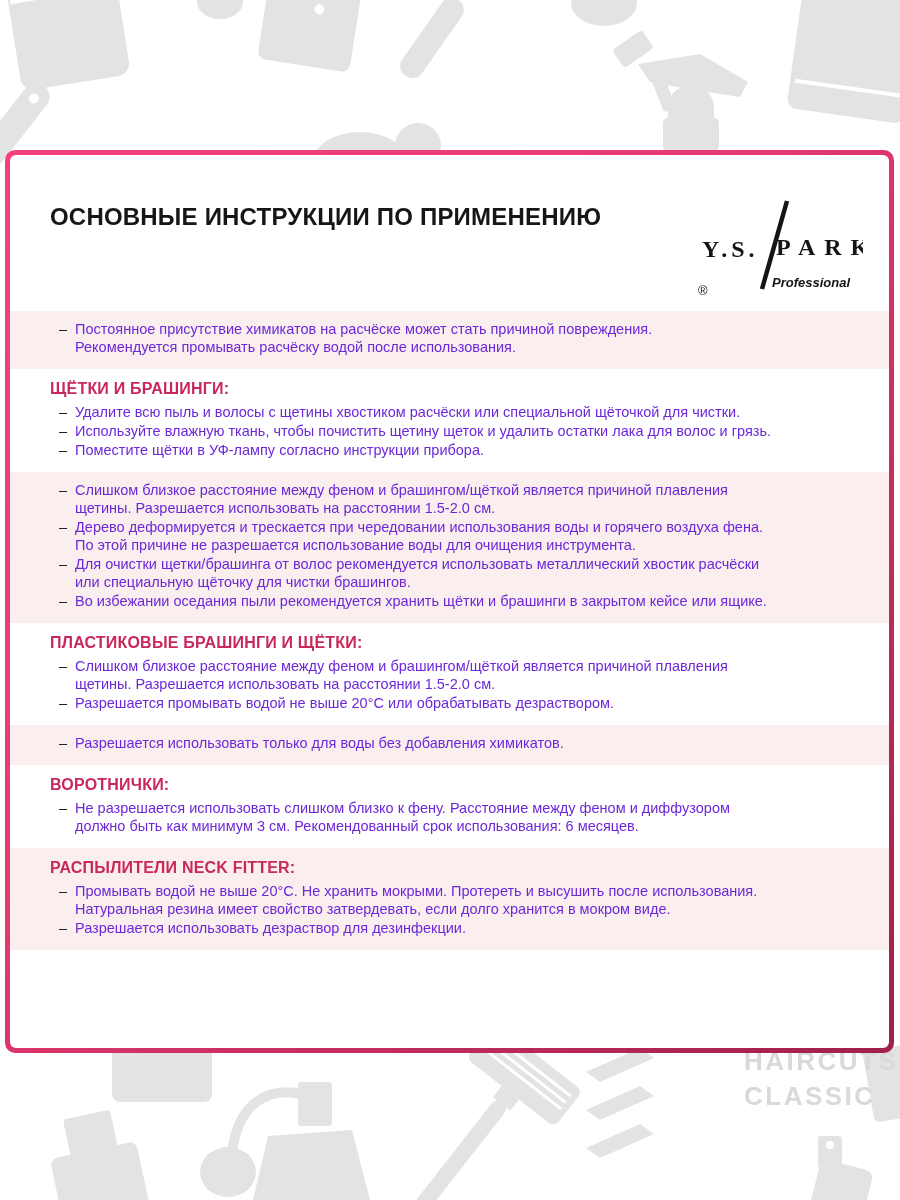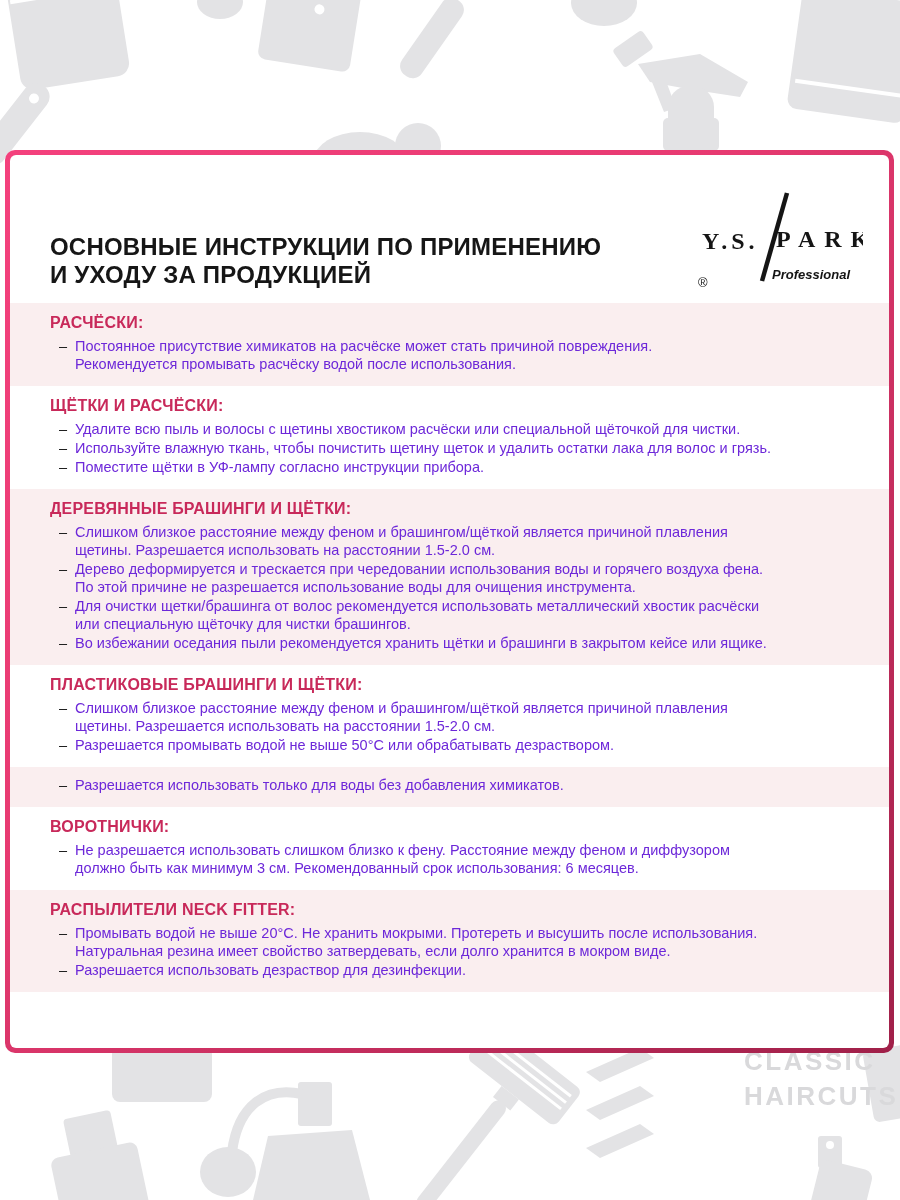--- a/index.html
+++ b/index.html
@@ -19,22 +19,23 @@
   .card {
     position:absolute; left:5px; top:150px; width:889px; height:903px;
     padding:5px; border-radius:10px;
     background:linear-gradient(135deg,#f4417d 0%,#e73a71 40%,#a02049 100%);
   }
   .card-inner {
     background:#ffffff; border-radius:6px; overflow:hidden;
     width:100%; height:100%;
   }
   .card-header {
-    display:flex; align-items:flex-end;
+    display:flex; align-items:flex-start;
     padding:34px 26px 14px 40px;
+    margin-top:8px;
   }
   .title-block { flex:1; padding-top:6px; }
   .title-line {
     font-size:24px; font-weight:bold; color:#161616;
     line-height:28px; letter-spacing:0.2px;
   }
   .logo-box { flex:none; width:175px; height:100px; margin-left:10px; }
   
   .section { padding:9px 26px 13px 40px; }
   .section.striped { background:#faeeef; }
@@ -117,75 +118,72 @@
     </g>
     <g>
       <rect x="818" y="1136" width="24" height="32" rx="3"></rect>
       <circle cx="830" cy="1145" r="4" fill="#ffffff"></circle>
       <rect x="812" y="1164" width="54" height="72" rx="9" transform="rotate(14 839 1200)"></rect>
     </g>
     <rect x="868" y="1046" width="62" height="72" rx="6" transform="rotate(-10 899 1082)"></rect>
   </svg>
 
   <div class="bg-watermark">
+    <div>HAIRCUTS</div>
     <div>CLASSIC</div>
-    <div>HAIRCUTS</div>
   </div>
 
   <div class="card">
     <div class="card-inner">
 
       <div class="card-header">
         <div class="title-block">
           <div class="title-line">ОСНОВНЫЕ ИНСТРУКЦИИ ПО ПРИМЕНЕНИЮ</div>
-          <div class="title-line">И УХОДУ ЗА ПРОДУКЦИЕЙ</div>
         </div>
         <div class="logo-box">
           <svg width="175" height="100" viewBox="0 0 175 100">
             <line x1="74" y1="92" x2="99" y2="4" stroke="#151515" stroke-width="4.5"></line>
             <text x="14" y="60" font-family="Liberation Serif, serif" font-weight="bold" font-size="24" letter-spacing="4" fill="#151515">Y.S.</text>
             <text x="88" y="58" font-family="Liberation Serif, serif" font-weight="bold" font-size="24" letter-spacing="9" fill="#151515">PARK</text>
             <text x="84" y="90" font-family="Liberation Sans, sans-serif" font-weight="bold" font-style="italic" font-size="13" fill="#151515">Professional</text>
             <text x="10" y="98" font-family="Liberation Sans, sans-serif" font-size="13" fill="#151515">®</text>
           </svg>
         </div>
       </div>
 
       <div>
   <div class="section striped">
-    <div class="section-heading">РАСЧЁСКИ:</div>
     <div class="bullets">
               <div class="bullet-item">
                 <span class="dash">–</span>
                 <span class="btext">Постоянное присутствие химикатов на расчёске может стать причиной повреждения.
 Рекомендуется промывать расчёску водой после использования.</span>
               </div>
             </div>
   </div>
 
   <div class="section">
-    <div class="section-heading">ЩЁТКИ И РАСЧЁСКИ:</div>
+    <div class="section-heading">ЩЁТКИ И БРАШИНГИ:</div>
     <div class="bullets">
               <div class="bullet-item">
                 <span class="dash">–</span>
                 <span class="btext">Удалите всю пыль и волосы с щетины хвостиком расчёски или специальной щёточкой для чистки.</span>
               </div>
               <div class="bullet-item">
                 <span class="dash">–</span>
                 <span class="btext">Используйте влажную ткань, чтобы почистить щетину щеток и удалить остатки лака для волос и грязь.</span>
               </div>
               <div class="bullet-item">
                 <span class="dash">–</span>
                 <span class="btext">Поместите щётки в УФ-лампу согласно инструкции прибора.</span>
               </div>
             </div>
   </div>
 
   <div class="section striped">
-    <div class="section-heading">ДЕРЕВЯННЫЕ БРАШИНГИ И ЩЁТКИ:</div>
     <div class="bullets">
               <div class="bullet-item">
                 <span class="dash">–</span>
                 <span class="btext">Слишком близкое расстояние между феном и брашингом/щёткой является причиной плавления
 щетины. Разрешается использовать на расстоянии 1.5-2.0 см.</span>
               </div>
               <div class="bullet-item">
                 <span class="dash">–</span>
                 <span class="btext">Дерево деформируется и трескается при чередовании использования воды и горячего воздуха фена.
 По этой причине не разрешается использование воды для очищения инструмента.</span>
@@ -205,21 +203,21 @@
   <div class="section">
     <div class="section-heading">ПЛАСТИКОВЫЕ БРАШИНГИ И ЩЁТКИ:</div>
     <div class="bullets">
               <div class="bullet-item">
                 <span class="dash">–</span>
                 <span class="btext">Слишком близкое расстояние между феном и брашингом/щёткой является причиной плавления
 щетины. Разрешается использовать на расстоянии 1.5-2.0 см.</span>
               </div>
               <div class="bullet-item">
                 <span class="dash">–</span>
-                <span class="btext">Разрешается промывать водой не выше 50°C или обрабатывать дезраствором.</span>
+                <span class="btext">Разрешается промывать водой не выше 20°C или обрабатывать дезраствором.</span>
               </div>
             </div>
   </div>
 
   <div class="section striped">
     <div class="bullets">
               <div class="bullet-item">
                 <span class="dash">–</span>
                 <span class="btext">Разрешается использовать только для воды без добавления химикатов.</span>
               </div>

